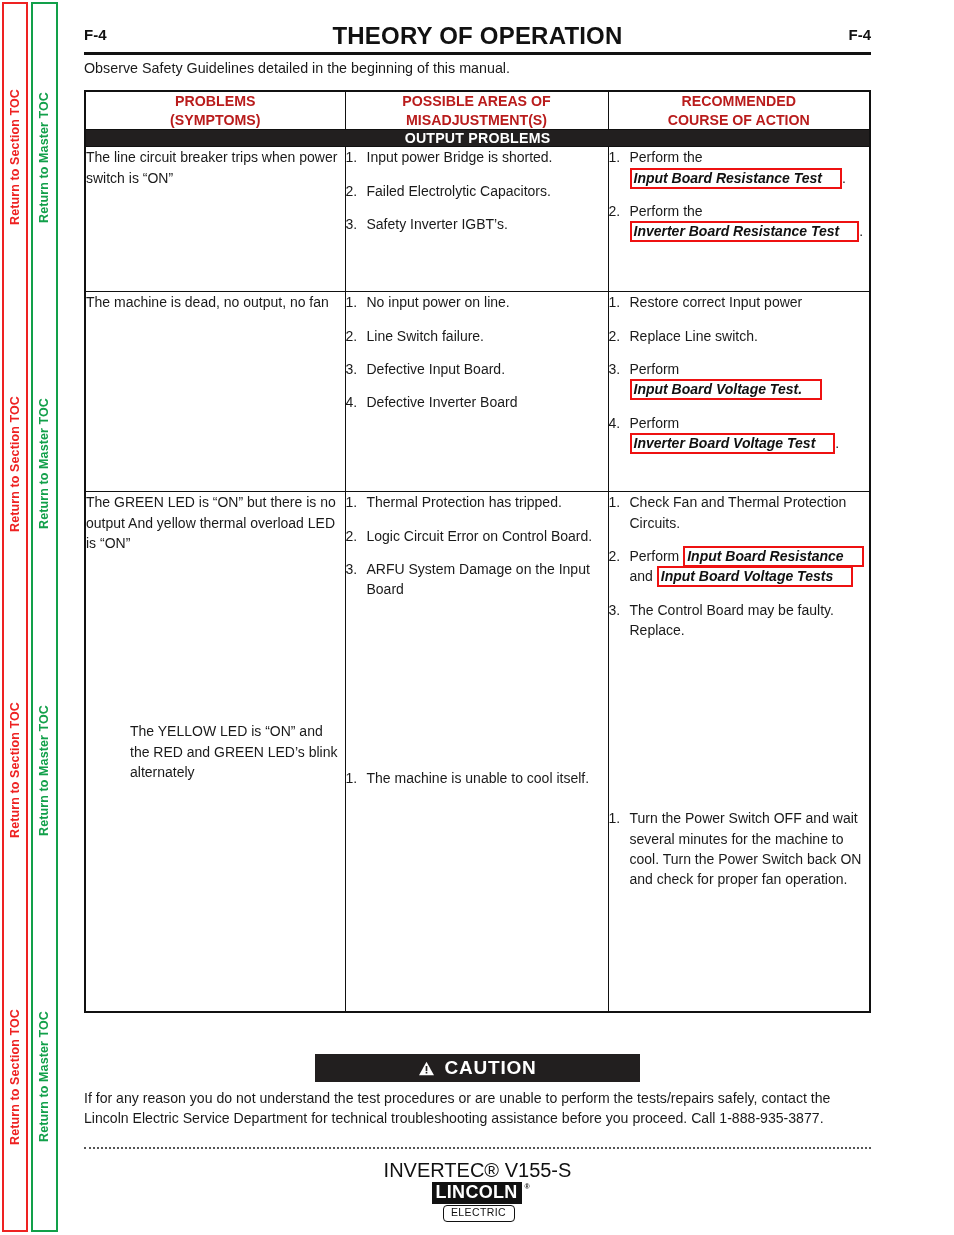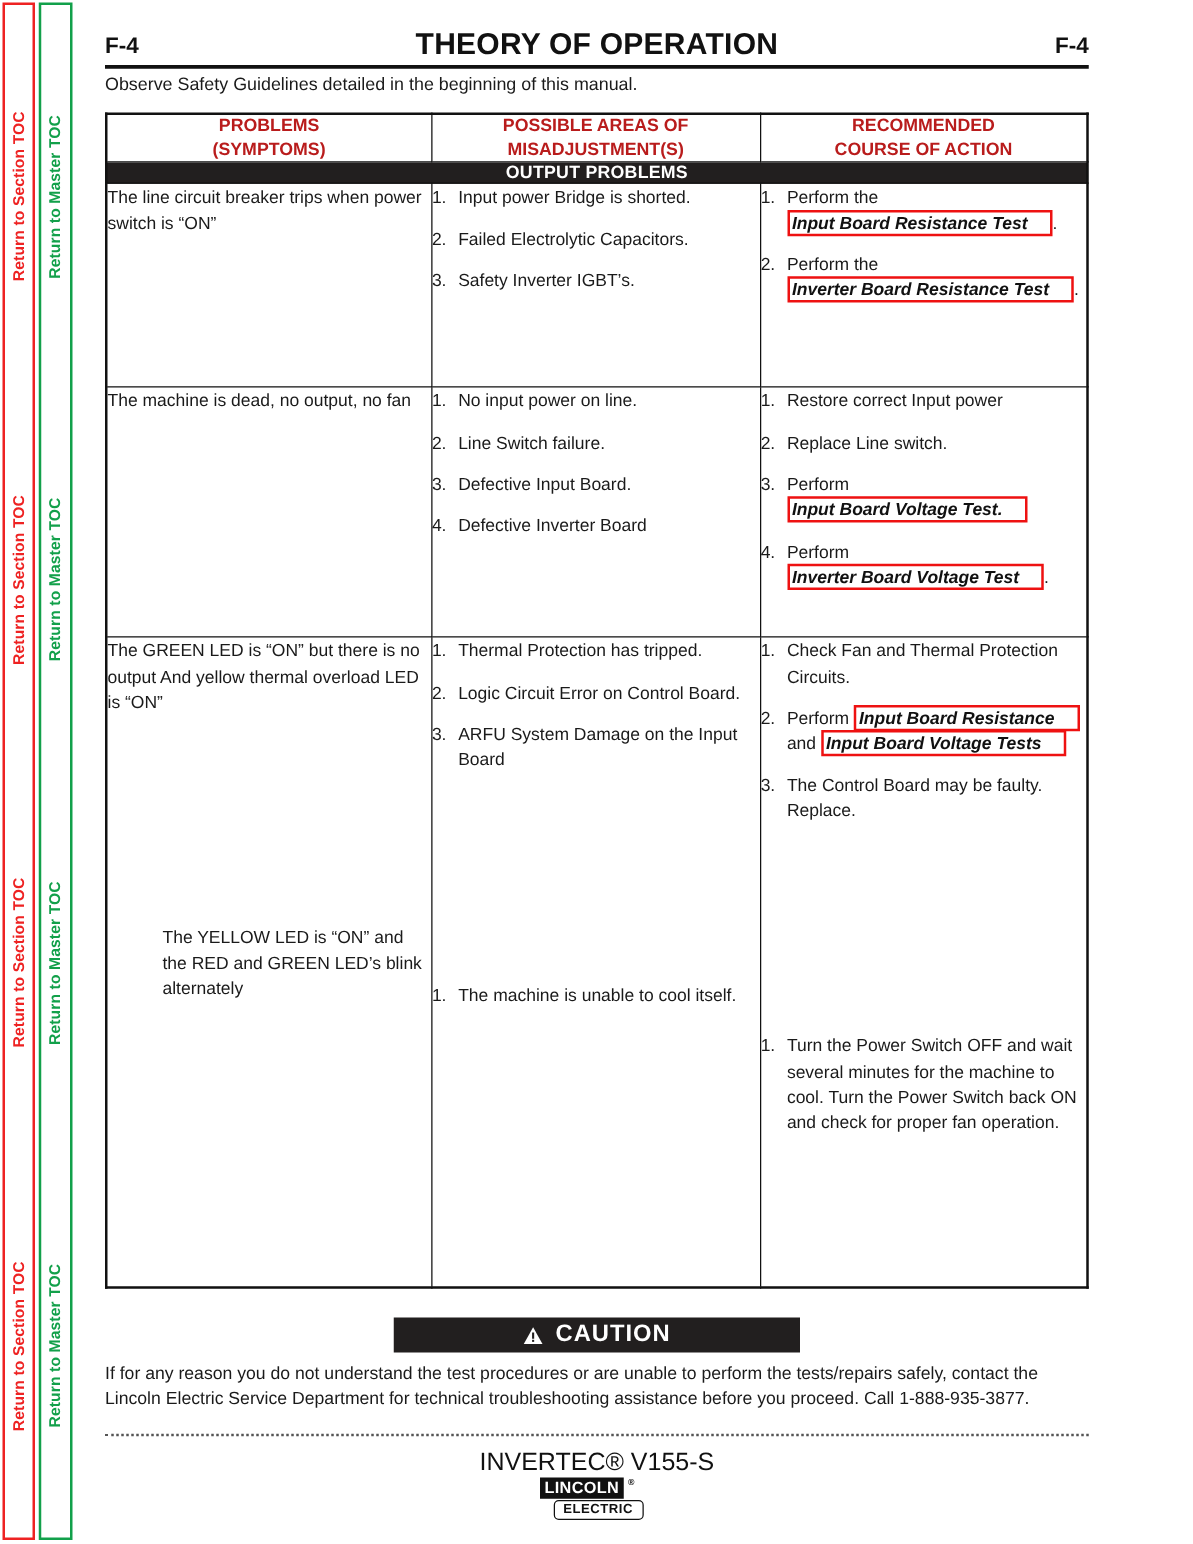--- a/index.html
+++ b/index.html
@@ -60,21 +60,21 @@
 
   
   #page-header {
     position: absolute;
     left: 0; top: 22px; width: 787px;
     height: 34px;
   }
   .folio {
     position: absolute;
     top: 4px;
-    font-size: 18px;
+    font-size: 15px;
     font-weight: bold;
     color: #111;
   }
   .folio.left  { left: 0; }
   .folio.right { right: 0; }
   #header-title {
     position: absolute;
     left: 0; right: 0; top: 0;
     text-align: center;
     font-size: 24px;
@@ -238,42 +238,42 @@
     justify-content: center;
   }
   .logo-inner { position: relative; width: 92px; }
   .logo-top {
     display: flex;
     align-items: flex-start;
   }
   .logo-wordmark {
     background: #111;
     color: #fff;
-    font-size: 13px;
+    font-size: 18px;
     font-weight: bold;
     letter-spacing: 0.3px;
     padding: 1px 4px 2px;
     line-height: 1.08;
   }
   .logo-reg {
     font-size: 7px;
     font-weight: bold;
     color: #111;
     margin-left: 3px;
     margin-top: 1px;
   }
   .logo-bottom {
     margin-top: 1px;
     margin-left: 11px;
     width: 70px;
     border: 1.5px solid #111;
     border-radius: 4px;
     text-align: center;
     font-size: 10.5px;
-    font-weight: bold;
+    font-weight: normal;
     letter-spacing: 0.4px;
     color: #111;
     padding: 0 0 1px;
     line-height: 1.25;
   }
 </style>
 </head>
 <body>
 
 <div id="toc-sidebar">
@@ -322,21 +322,21 @@
           <div>RECOMMENDED</div>
           <div>COURSE OF ACTION</div>
         </th>
       </tr>
     </thead>
     <tbody>
       <tr class="band-row">
         <td colspan="3">OUTPUT PROBLEMS</td>
       </tr>
 
-      <tr style="height:163px">
+      <tr style="height:145px">
         <td class="cell symptom">
           <div class="symptom-block">The line circuit breaker trips when power switch is “ON”</div>
         </td>
         <td class="cell">
           <ol class="steps">
             <li><span class="num">1.</span><span>Input power Bridge is shorted.</span></li>
             <li><span class="num">2.</span><span>Failed Electrolytic Capacitors.</span></li>
             <li><span class="num">3.</span><span>Safety Inverter IGBT’s.</span></li>
           </ol>
         </td>

